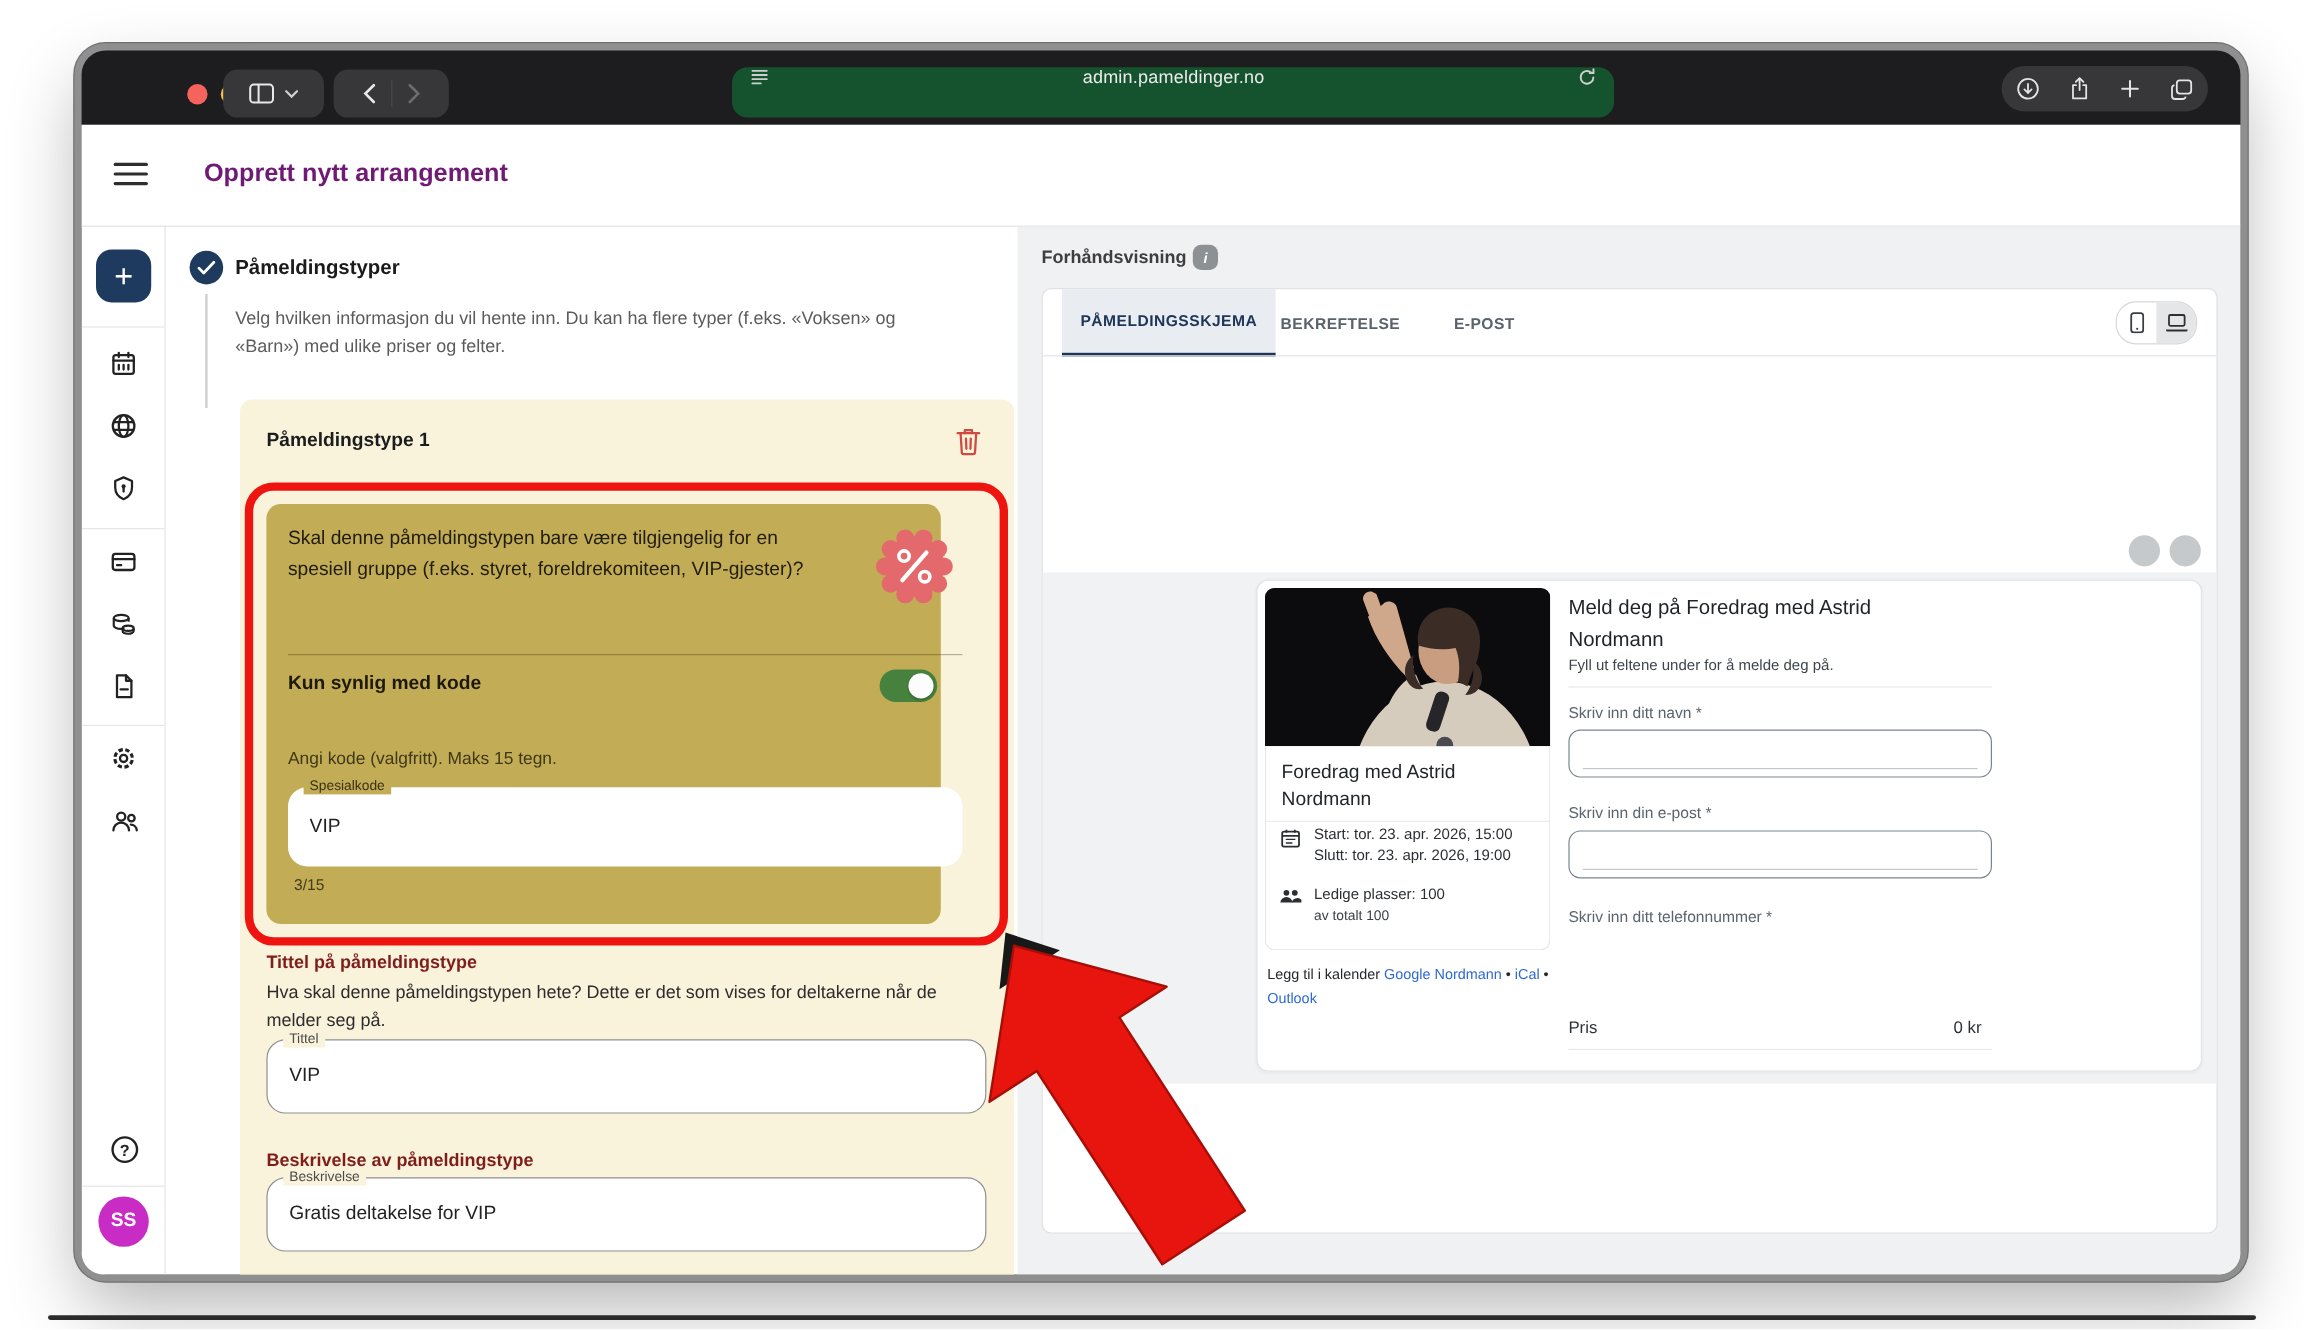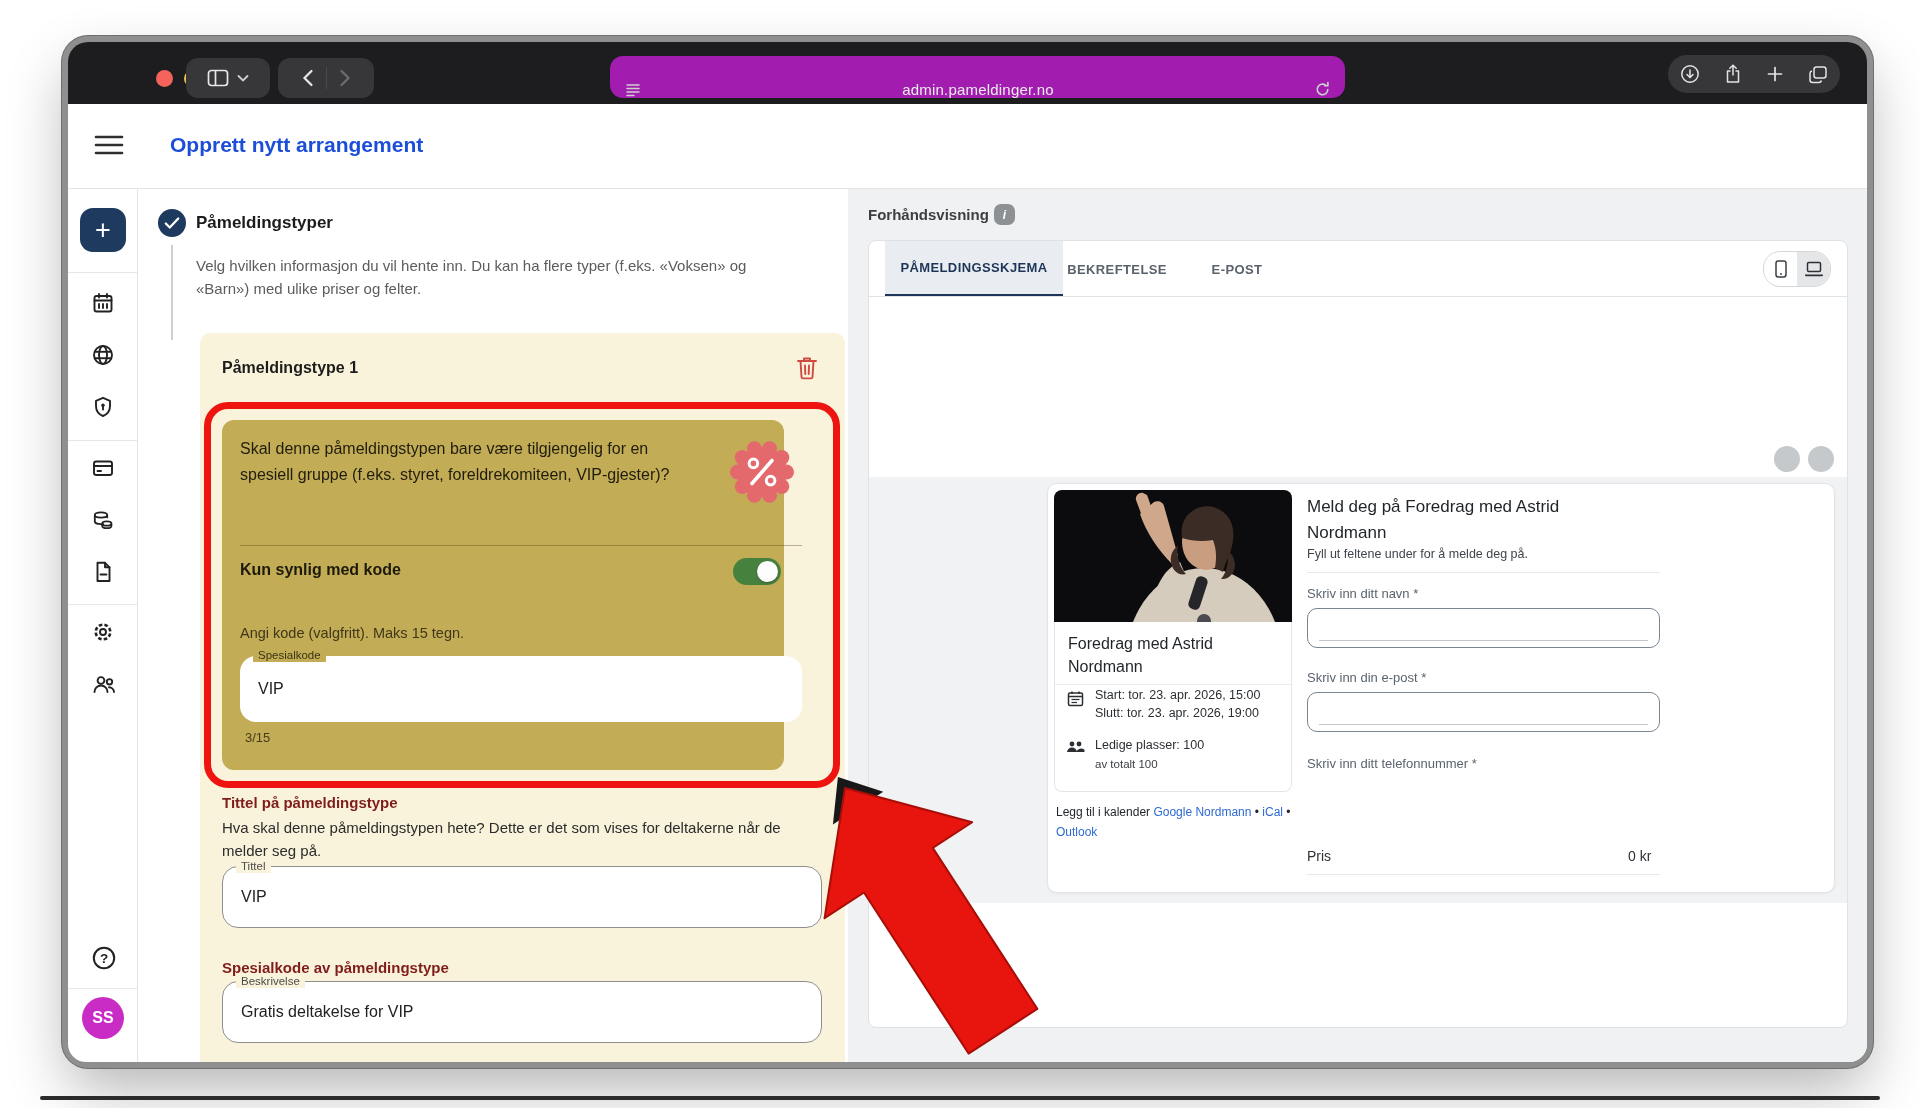--- a/index.html
+++ b/index.html
@@ -5,27 +5,27 @@
   html,body{margin:0;padding:0;background:#fff;}
   .stage{position:relative;width:1920px;height:1108px;background:#fff;overflow:hidden;
          font-family:"Liberation Sans","DejaVu Sans",sans-serif;-webkit-font-smoothing:antialiased;}
   .abs{position:absolute;}
   
   .window{position:absolute;left:68px;top:42px;width:1799px;height:1020px;border-radius:20px;
           background:#1d1d1f;box-shadow:0 0 0 6px #8f8f8f,0 0 0 7px #6f6f6f,0 26px 60px rgba(0,0,0,.30);}
   .titlebar{position:absolute;left:0;top:0;right:0;height:62px;}
   .tl{position:absolute;top:28px;width:17px;height:17px;border-radius:50%;}
   .tb-pill{position:absolute;top:16px;height:40px;border-radius:12px;background:#37373a;display:flex;align-items:center;justify-content:center;}
-  .urlbar{position:absolute;left:542px;top:14px;width:735px;height:42px;border-radius:13px;background:#a21caf;
-          display:flex;align-items:flex-end;}
+  .urlbar{position:absolute;left:542px;top:14px;width:735px;height:42px;border-radius:13px;background:#14532d;
+          display:flex;align-items:flex-start;}
   .urltext{flex:1;text-align:center;color:#ececec;font-size:15px;letter-spacing:.2px;}
   .appbody{position:absolute;left:0;top:62px;right:0;bottom:0;background:#fff;border-radius:0 0 18px 18px;overflow:hidden;}
   
   .appheader{position:absolute;left:0;top:0;width:100%;height:84px;background:#fff;border-bottom:1px solid #e3e3e3;}
-  .apptitle{position:absolute;left:102px;top:29px;font-size:21px;font-weight:700;color:#1d4ed8;}
+  .apptitle{position:absolute;left:102px;top:29px;font-size:21px;font-weight:700;color:#701a75;}
   .sidebar-sep{position:absolute;left:69px;top:84px;bottom:0;width:1px;background:#e5e5e5;}
   .sb-div{position:absolute;left:0;width:69px;height:1px;background:#e7e7e7;}
   .sb-btn{position:absolute;left:23px;width:24px;height:24px;color:#222;}
   .addbtn{position:absolute;left:12px;top:104px;width:46px;height:44px;border-radius:13px;background:#1e3a5f;
           color:#fff;font-size:27px;font-weight:400;display:flex;align-items:center;justify-content:center;cursor:pointer;}
   .avatar{position:absolute;left:14px;top:893px;width:42px;height:42px;border-radius:50%;background:#c92cc4;
           color:#fff;display:flex;align-items:center;justify-content:center;font-size:16px;font-weight:600;}
   
   .stepcircle{position:absolute;left:90px;top:105px;width:28px;height:28px;border-radius:50%;background:#1e3a5f;
               display:flex;align-items:center;justify-content:center;}
@@ -333,21 +333,21 @@
 
         <div class="redbox"></div>
 
         <div class="sec-h" style="top:461px">Tittel på påmeldingstype</div>
         <div class="sec-p" style="top:484px">Hva skal denne påmeldingstypen hete? Dette er det som vises for deltakerne når de melder seg på.</div>
         <div class="mui-input" style="left:22px;top:533px;width:600px;height:62px">
           <span class="mui-label" style="background:#faf3dc">Tittel</span>
           <input class="mui-value" readonly="" value="VIP" style="">
         </div>
 
-        <div class="sec-h" style="top:626px">Spesialkode av påmeldingstype</div>
+        <div class="sec-h" style="top:626px">Beskrivelse av påmeldingstype</div>
         <div class="mui-input" style="left:22px;top:648px;width:600px;height:62px">
           <span class="mui-label" style="background:#faf3dc">Beskrivelse</span>
           <input class="mui-value" readonly="" value="Gratis deltakelse for VIP" style="">
         </div>
       </div>
 
       <div class="pvpanel">
         <div class="pv-head">Forhåndsvisning</div>
         <div class="ibadge">i</div>
 

